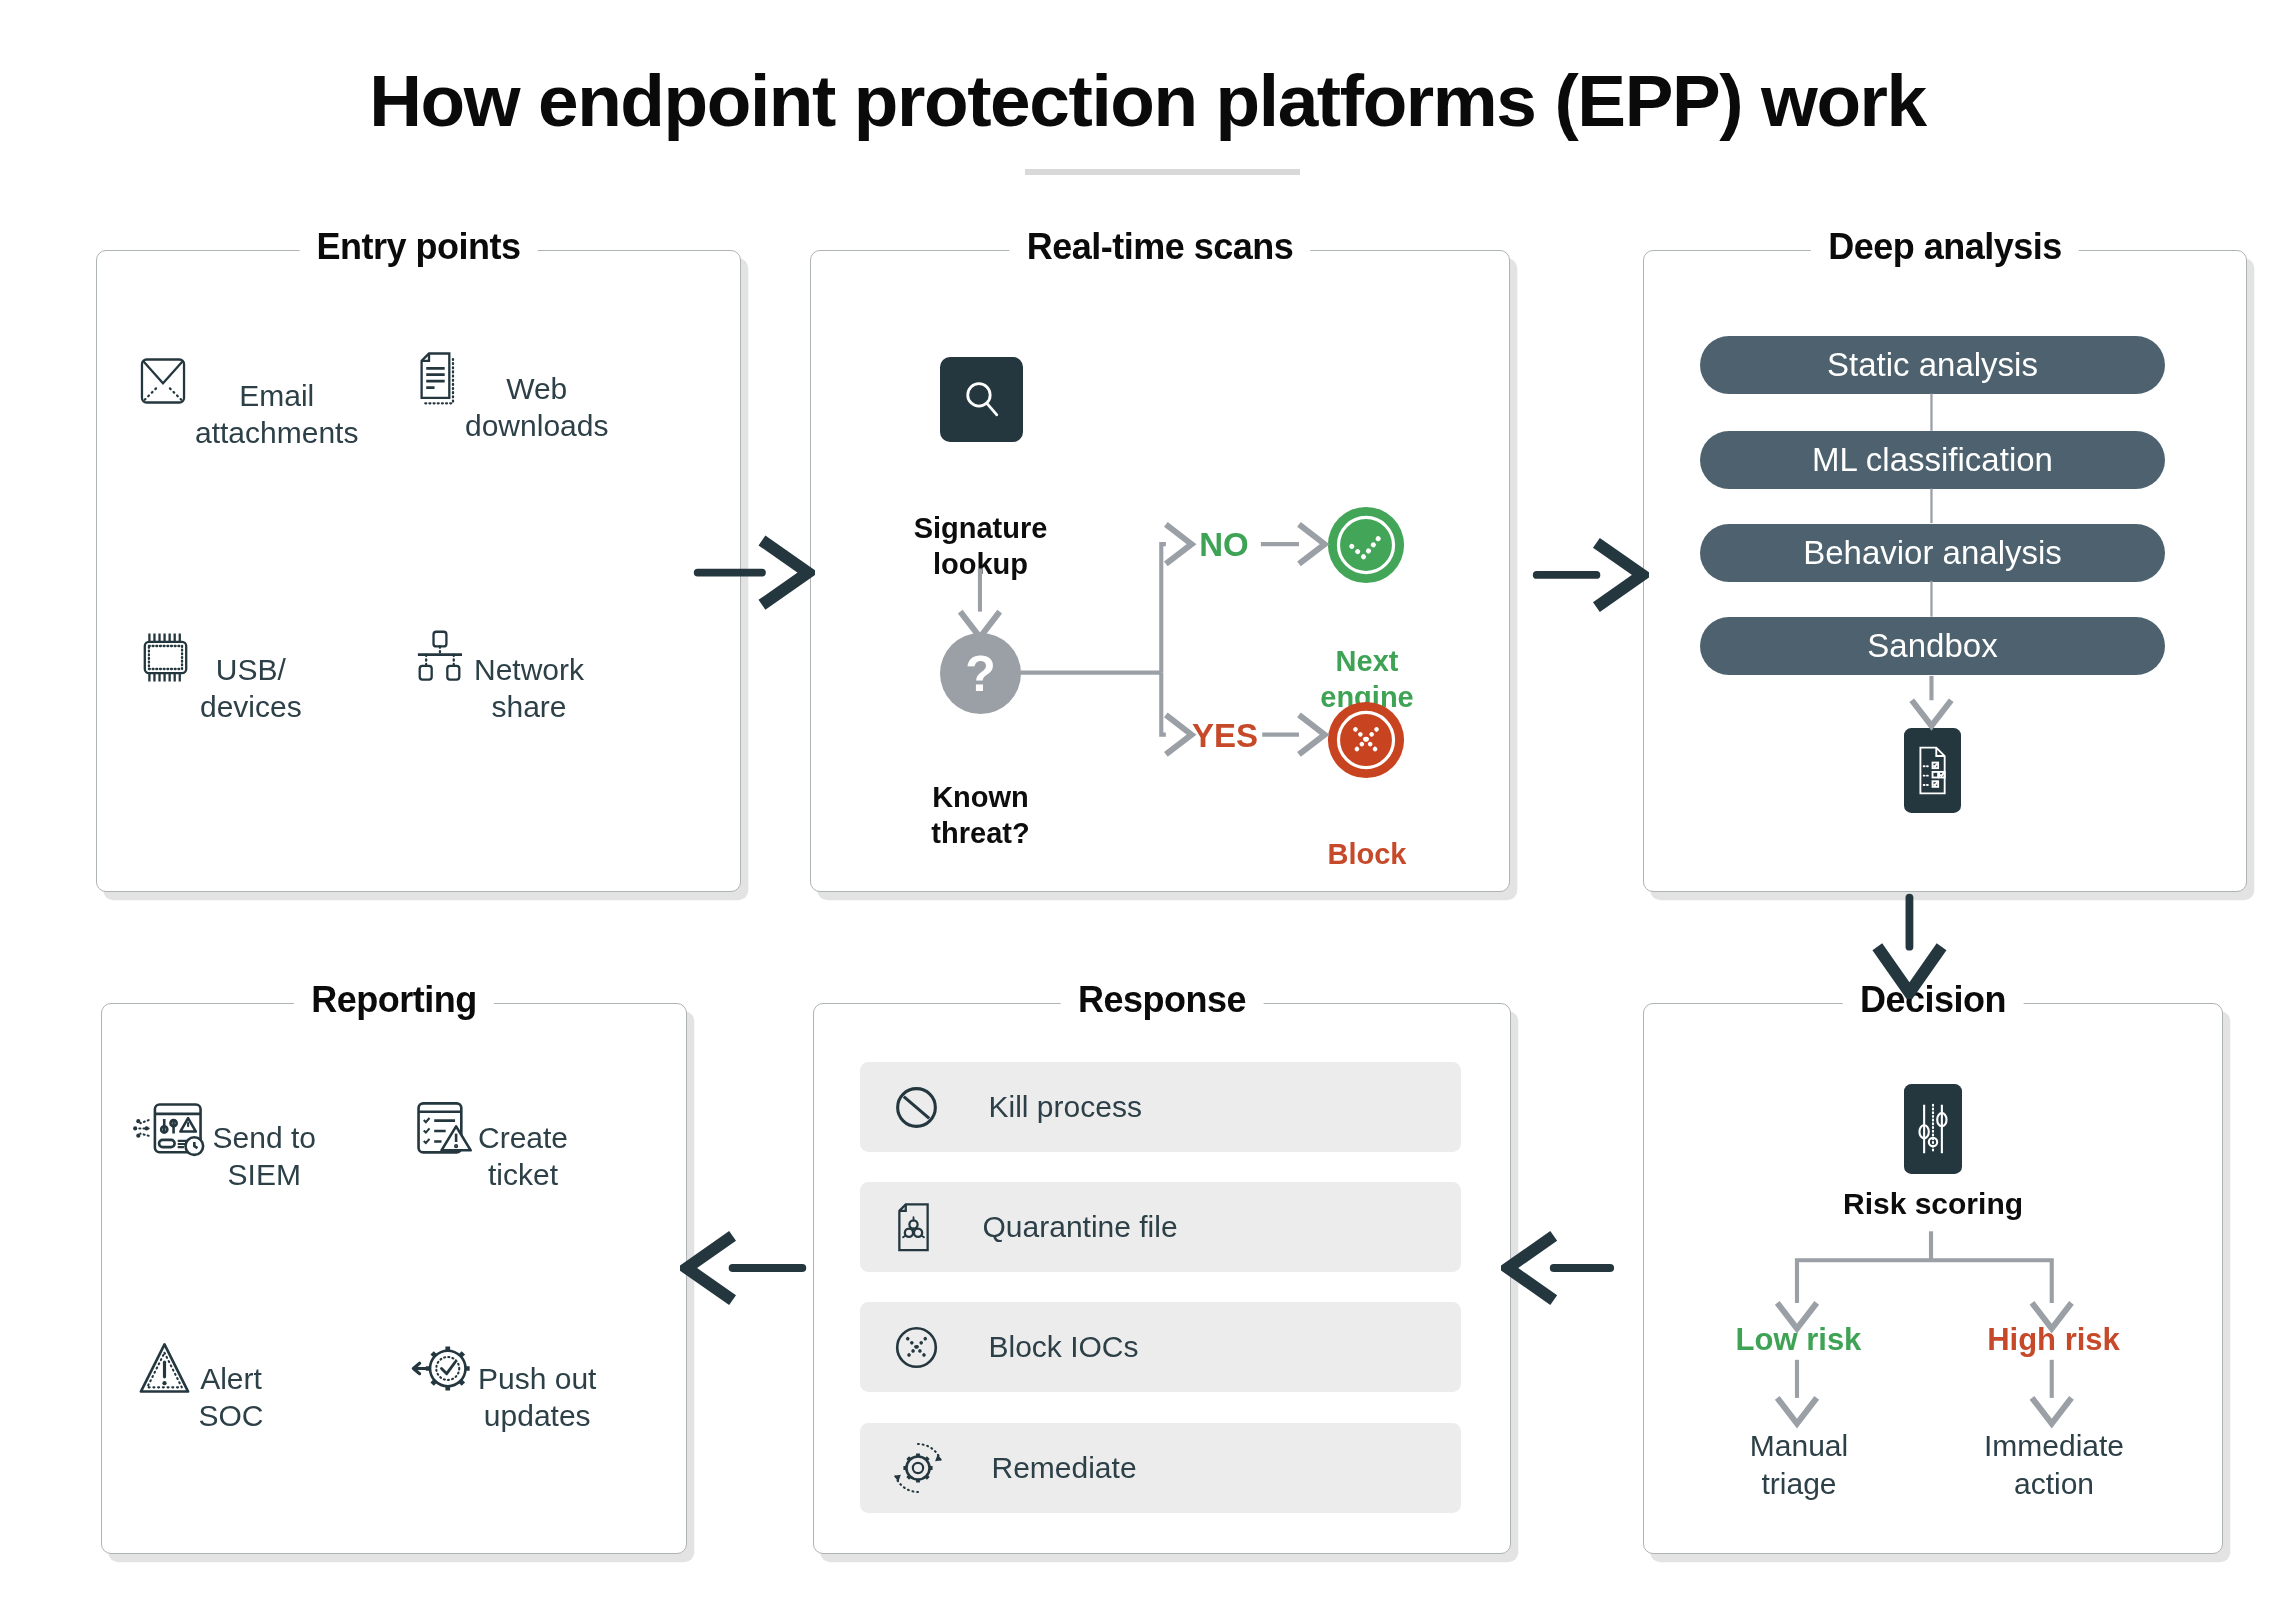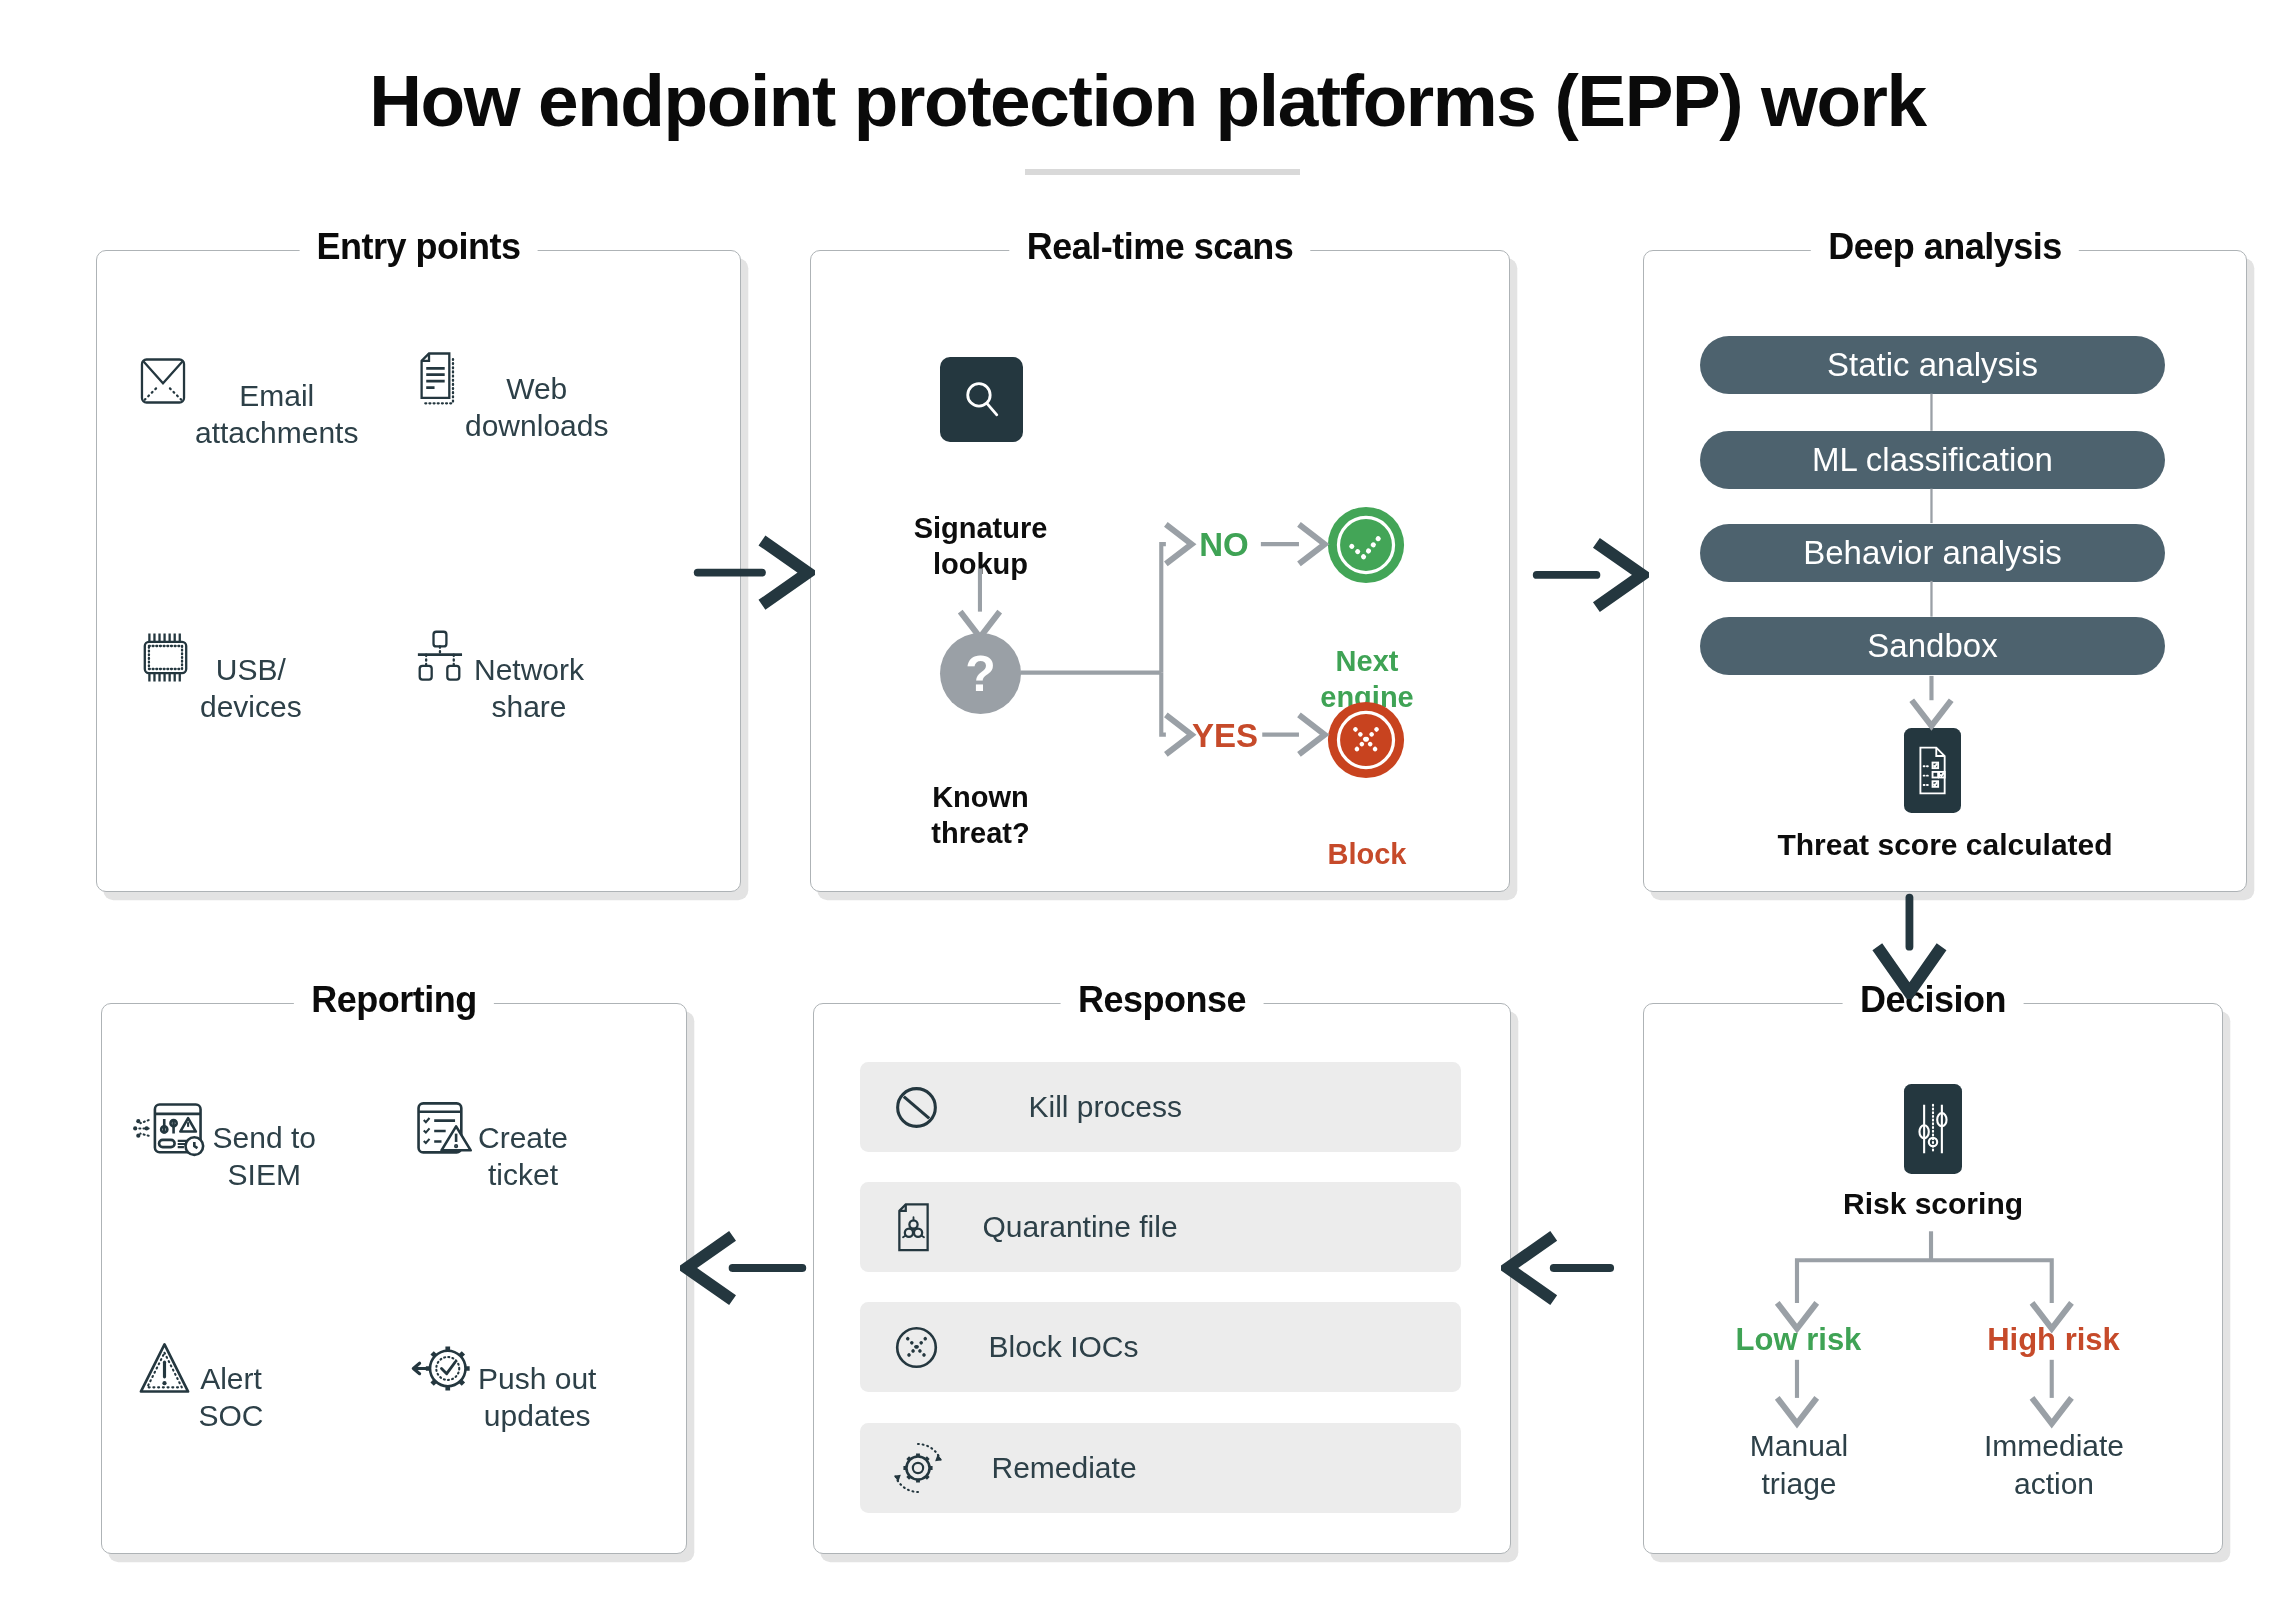--- a/index.html
+++ b/index.html
@@ -173,21 +173,20 @@
           <rect x="44" y="48" width="12" height="12"></rect>
             <path d="M46 54 L49 57 L54 50"></path>
           <rect x="44" y="68" width="12" height="12"></rect>
             <rect x="58" y="68" width="12" height="12"></rect>
             <path d="M60 74 L63 77 L68 70"></path>
           <rect x="44" y="88" width="12" height="12"></rect>
             <path d="M46 94 L49 97 L54 90"></path>
         </g>
       </svg>
     </div>
-    <div class="result-label" style="top:577px;">Threat score calculated</div>
   </div>
 
   <div class="panel" style="left:101px;top:1003px;width:584px;height:549px;">
     <span class="panel-title">Reporting</span>
 
     <div class="item" style="left:27.5px;top:92px;width:257px;">
       <svg width="83" height="69" viewBox="0 0 160 132">
         <g fill="none" stroke="#24373f" stroke-width="5">
           <rect x="48" y="16" width="88" height="92" rx="9"></rect>
           <path d="M48 34 H136"></path>
@@ -255,21 +254,21 @@
         </g>
       </svg>
       <div class="label">Push out
 updates</div>
     </div>
   </div>
 
   <div class="panel" style="left:813px;top:1003px;width:696px;height:549px;">
     <span class="panel-title">Response</span>
 
-    <div class="resp-row" style="top:58px;gap:40px;">
+    <div class="resp-row" style="top:58px;">
       <span class="ricon">
         <svg width="57" height="57" viewBox="0 0 130 130">
           <g fill="none" stroke="#24373f" stroke-width="7">
             <circle cx="65" cy="65" r="43"></circle>
             <path d="M36 40 L94 90"></path>
           </g>
         </svg>
       </span>
       <span class="label">Kill process</span>
     </div>

